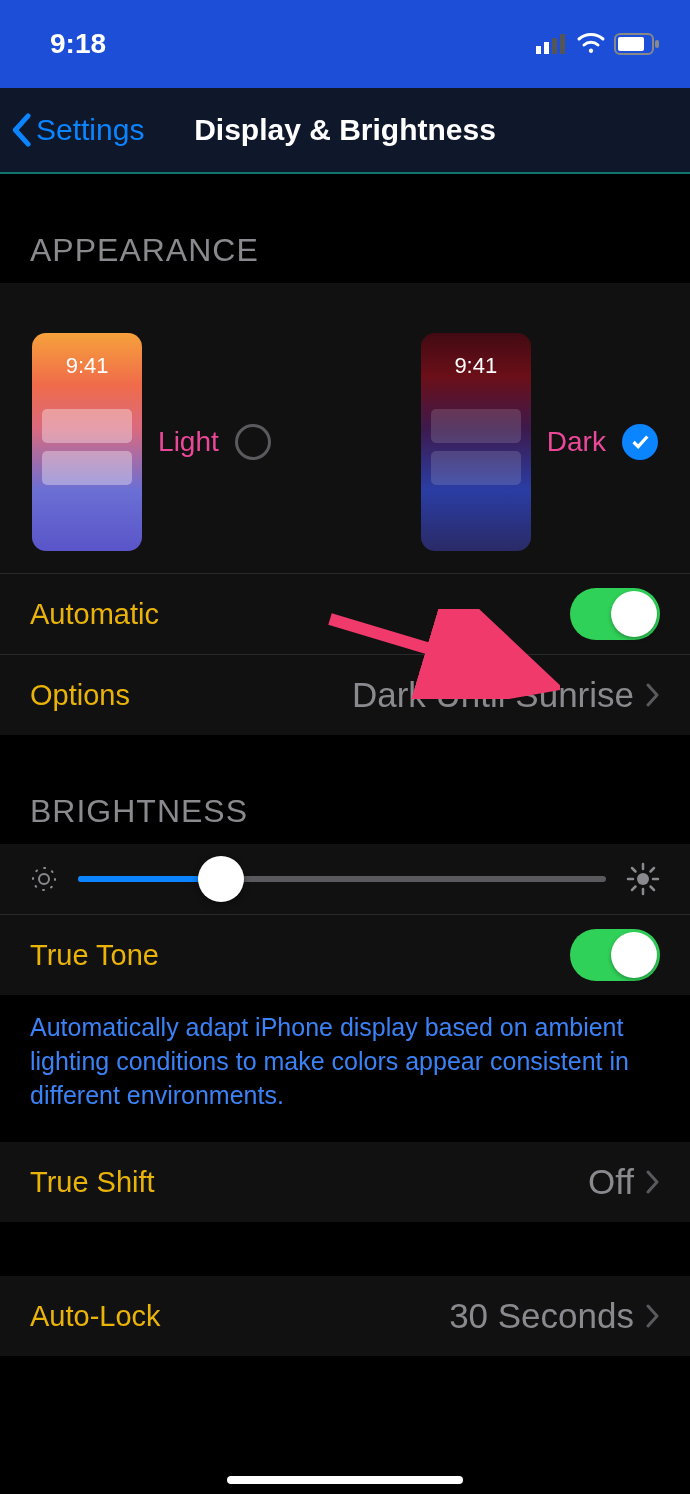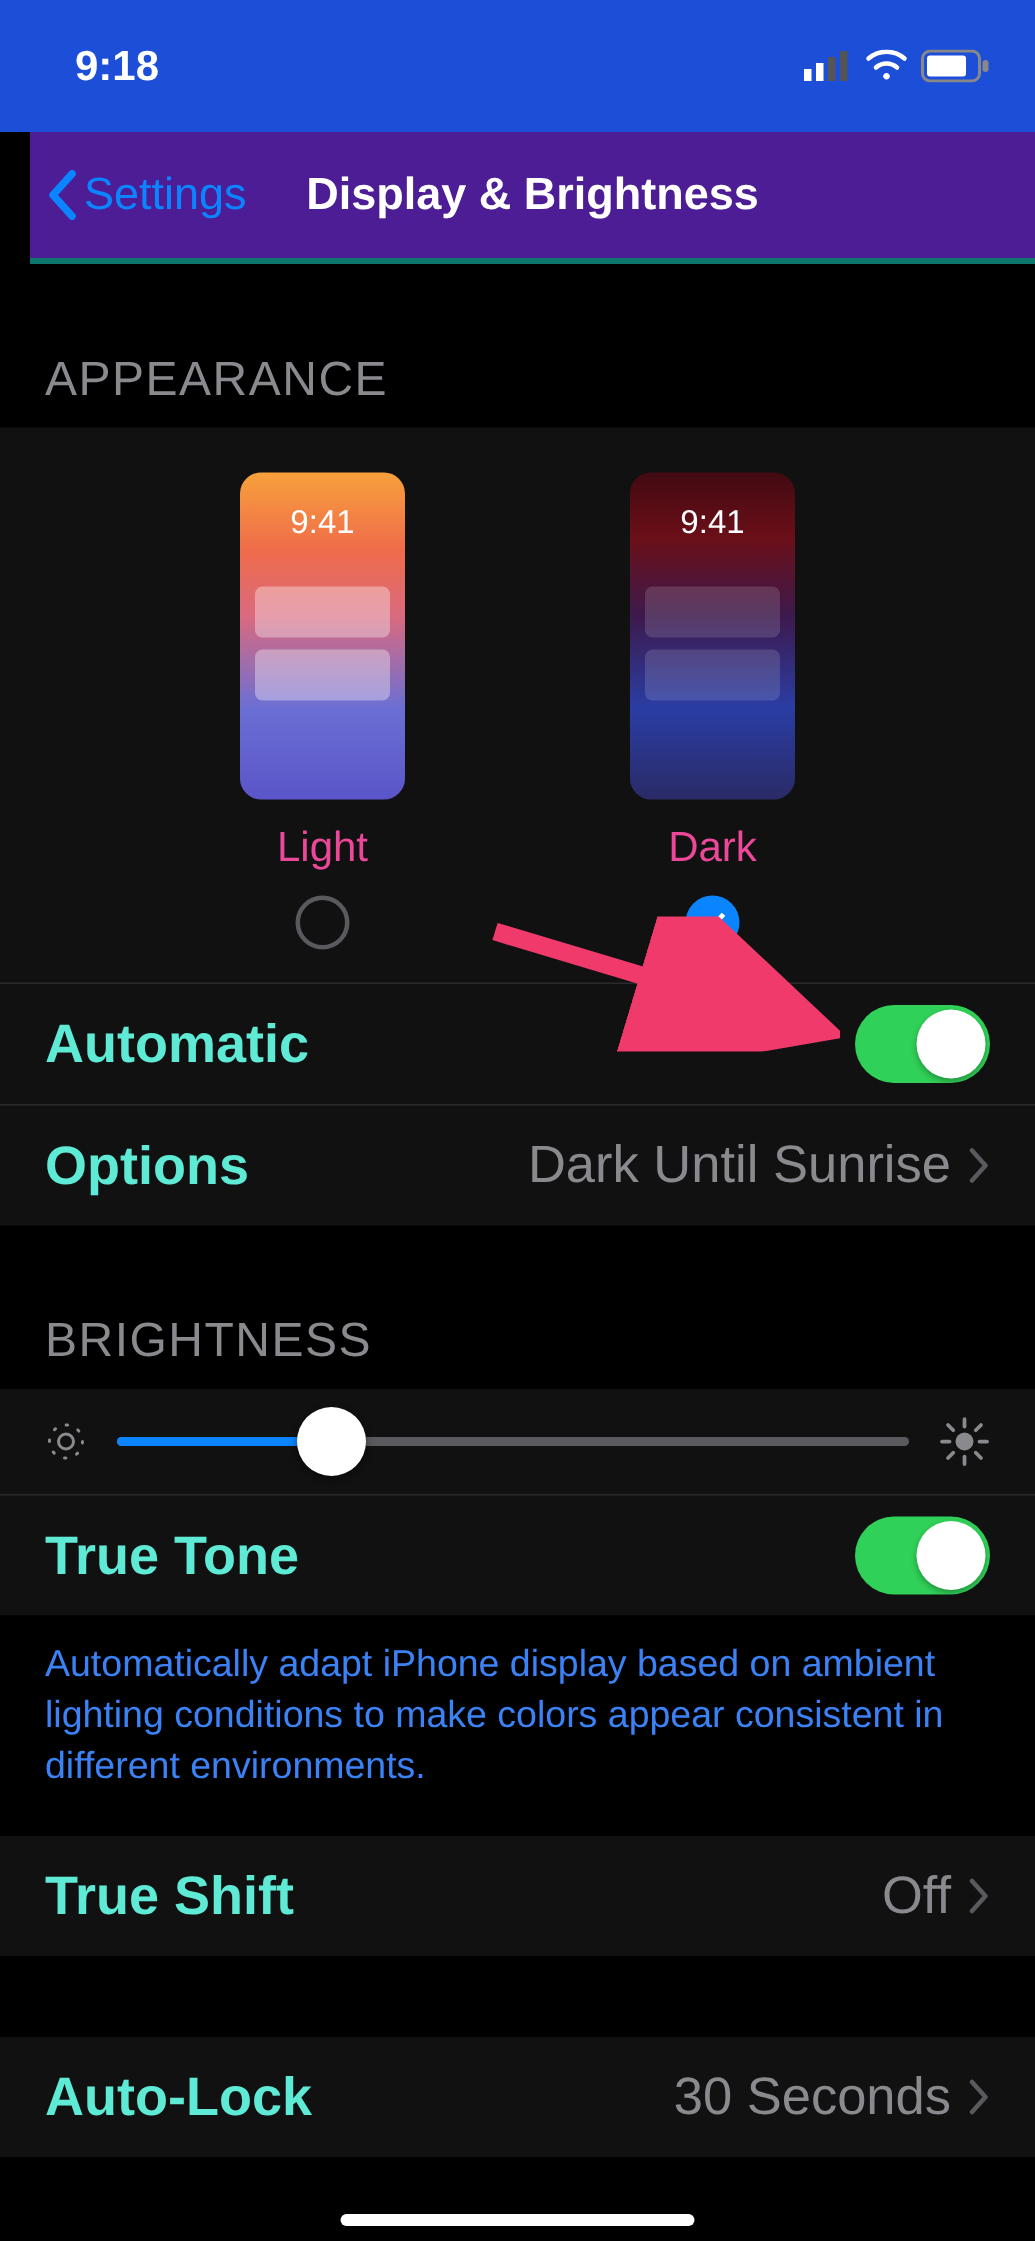--- a/index.html
+++ b/index.html
@@ -1,49 +1,49 @@
 <!DOCTYPE html>
 <html><head>
 <meta charset="utf-8">
 <style>
   html,body{margin:0;padding:0;background:#000;color:#fff;font-family:-apple-system,BlinkMacSystemFont,"Helvetica Neue",Arial,sans-serif;-webkit-font-smoothing:antialiased;}
   body{width:690px;height:1494px;overflow:hidden;position:relative;}
   
   .status-bar{height:88px;display:flex;align-items:center;justify-content:space-between;padding:0 30px 0 50px;font-size:28px;font-weight:600;background:#1d4ed8;}
   .status-right{display:flex;align-items:center;gap:8px;}
   
-  .nav-bar{height:84px;background:#4c1d95;display:flex;align-items:center;position:relative;border-bottom:4px solid #0f766e;margin-left:20px;}
+  .nav-bar{height:84px;background:#0f172a;display:flex;align-items:center;position:relative;border-bottom:2px solid #0f766e;}
   .nav-back{display:flex;align-items:center;color:#0a84ff;font-size:30px;padding-left:10px;gap:4px;}
   .nav-back svg{width:22px;height:34px;}
   .nav-title{position:absolute;left:50%;transform:translateX(-50%);font-size:30px;font-weight:600;color:#fff;}
   
   .section-header{color:#8a8a8e;font-size:32px;letter-spacing:1px;padding:58px 30px 14px 30px;text-transform:uppercase;background:#000;}
   
   .group{background:#111112;}
   
   .appearance-wrap{display:flex;justify-content:center;gap:150px;padding:30px 0 22px 0;position:relative;}
-  .appearance-item{display:flex;flex-direction:column;align-items:center;gap:16px;}
+  .appearance-item{display:flex;flex-direction:row;align-items:center;gap:16px;margin-top:20px;}
   .preview{width:110px;height:218px;border-radius:14px;position:relative;overflow:hidden;}
   .preview-light{background:linear-gradient(180deg,#f7a13c 0%,#ef6b4a 24%,#d96a7f 44%,#6b6fd4 72%,#5a55c9 100%);}
   .preview-dark{background:linear-gradient(180deg,#420a12 0%,#6b0f18 20%,#3d1a4d 44%,#2a3da4 72%,#2a2a66 100%);}
   .preview-time{position:absolute;top:20px;width:100%;text-align:center;font-size:22px;color:#fff;}
   .widget{position:absolute;left:10px;right:10px;height:34px;border-radius:5px;}
   .preview-light .widget{background:rgba(255,255,255,.35);}
   .preview-dark .widget{background:rgba(255,255,255,.14);}
   .widget.w1{top:76px;}
   .widget.w2{top:118px;}
   .appearance-label{font-size:28px;color:#ec4899;}
   .radio{width:36px;height:36px;border-radius:50%;box-sizing:border-box;display:flex;align-items:center;justify-content:center;}
   .radio.unchecked{border:3px solid #5a5a5e;}
   .radio.checked{background:#0a84ff;}
   .radio.checked svg{width:22px;height:22px;stroke:#fff;stroke-width:3.5;fill:none;}
   
   .row{display:flex;align-items:center;justify-content:space-between;padding:0 30px;min-height:80px;border-top:1px solid #2a2a2c;}
   .row:first-of-type{border-top:1px solid #2a2a2c;}
-  .row-label{font-size:36px;color:#5eead4;font-weight:bold;}
+  .row-label{font-size:29px;color:#eab308;}
   .row-value{font-size:35px;color:#8a8a8e;display:flex;align-items:center;gap:12px;}
   .chevron{width:14px;height:24px;}
   
   .toggle{width:90px;height:52px;border-radius:26px;position:relative;transition:.2s;}
   .toggle.on{background:#30d158;}
   .toggle .knob{width:46px;height:46px;border-radius:50%;background:#fff;position:absolute;top:3px;box-shadow:0 2px 4px rgba(0,0,0,.3);}
   .toggle.on .knob{right:3px;}
   
   .annotation-arrow{position:absolute;pointer-events:none;}
   

